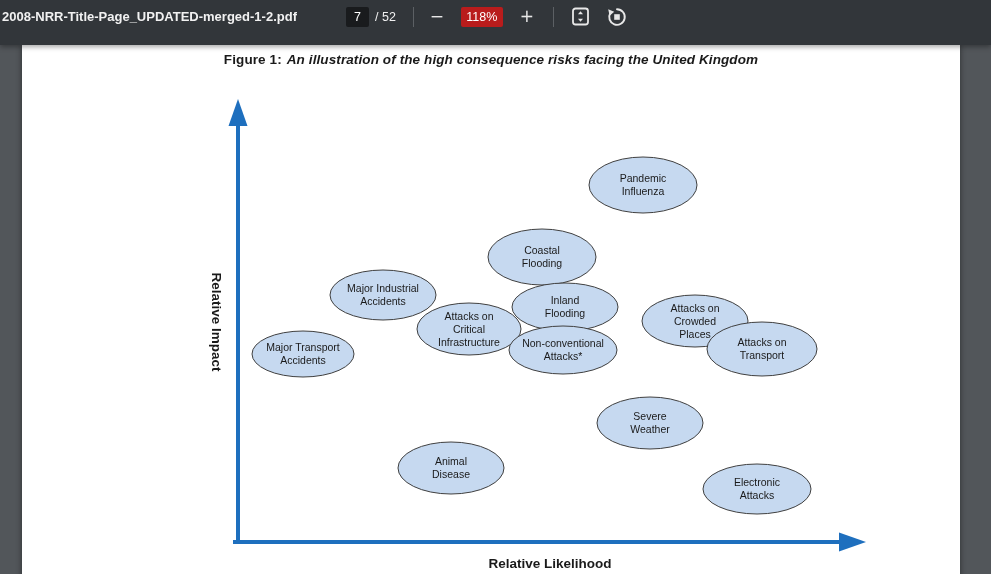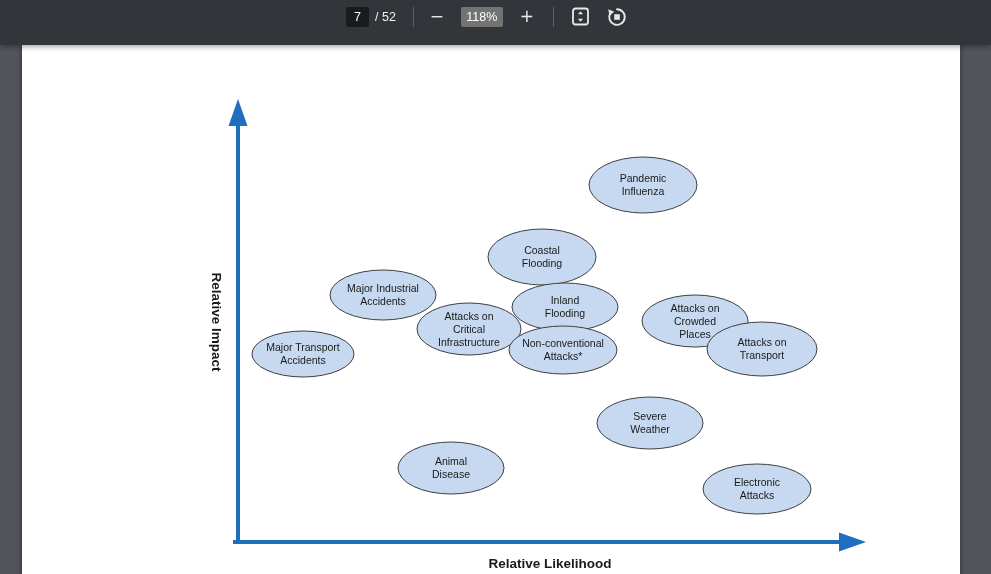--- a/index.html
+++ b/index.html
@@ -32,21 +32,21 @@
   }
   .page-total { color:#f1f1f1; font-size:12.5px; margin-left:6px; white-space:nowrap;text-align:right; }
   .tsep { width:1px; height:20px; background:#5c6064; margin:0 14px 0 17px; }
   .tool-btn {
     background:none; border:none; color:#e8e8e8; cursor:pointer;
     display:flex; align-items:center; justify-content:center;
     width:18px; height:24px; padding:0;
   }
   .glyph-btn { font-size:17px; line-height:1; font-family:"DejaVu Sans", sans-serif; }
   .zoom-box {
-    width:42px; height:20px; background:#737373; border-radius:2px;
+    width:42px; height:20px; background:#b91c1c; border-radius:2px;
     color:#ffffff; font-size:12.5px; display:flex; align-items:center; justify-content:center;
     margin:0 15px; cursor:pointer;
   }
   .icon-btn { width:26px; margin-left:10px; }
   .icon-btn svg { display:block; }
 
   
   .page {
     position:absolute; left:22px; top:45px; width:938px; height:540px;
     background:#ffffff; box-shadow:0 0 6px rgba(0,0,0,0.45);
@@ -66,20 +66,21 @@
   .bubble-label {
     font-size:10.5px; fill:#1a1a1a; text-anchor:middle;
     font-family:"Liberation Sans", sans-serif;
   }
 </style>
 </head>
 <body>
 
 <div class="toolbar">
   <div class="toolbar-row">
+    <div class="filename">2008-NRR-Title-Page_UPDATED-merged-1-2.pdf</div>
 
     <div class="toolbar-center">
       <input class="page-box" readonly="" value="7" style="">
       <span class="page-total">/ 52</span>
 
       <div class="tsep"></div>
 
       <button class="tool-btn glyph-btn">
         <span>−</span>
       </button>
@@ -109,20 +110,23 @@
             <path d="M1.2 2.2 L7.2 4.8 L2.6 8.8 Z" fill="#e8e8e8"></path>
             <rect x="7.2" y="7.2" width="5.6" height="5.6" fill="#e8e8e8" transform="rotate(0 10 10)"></rect>
           </svg>
         </span>
       </button>
     </div>
   </div>
 </div>
 
 <div class="page">
+  <div class="figure-title">
+    <span class="t-prefix">Figure 1:</span><span class="t-italic">An illustration of the high consequence risks facing the United Kingdom</span>
+  </div>
 
   <svg class="chart-svg" viewBox="0 0 938 540">
 
     <line class="axis-line" x1="216" y1="498" x2="216" y2="78"></line>
     <polygon class="axis-head" points="216,54 206.5,81 225.5,81"></polygon>
     <line class="axis-line" x1="211" y1="497" x2="820" y2="497"></line>
     <polygon class="axis-head" points="844,497 817,487.5 817,506.5"></polygon>
 
     <text class="axis-label" x="190" y="277" text-anchor="middle" transform="rotate(90 190 277)">Relative Impact</text>
     <text class="axis-label" x="528" y="523" text-anchor="middle">Relative Likelihood</text>

